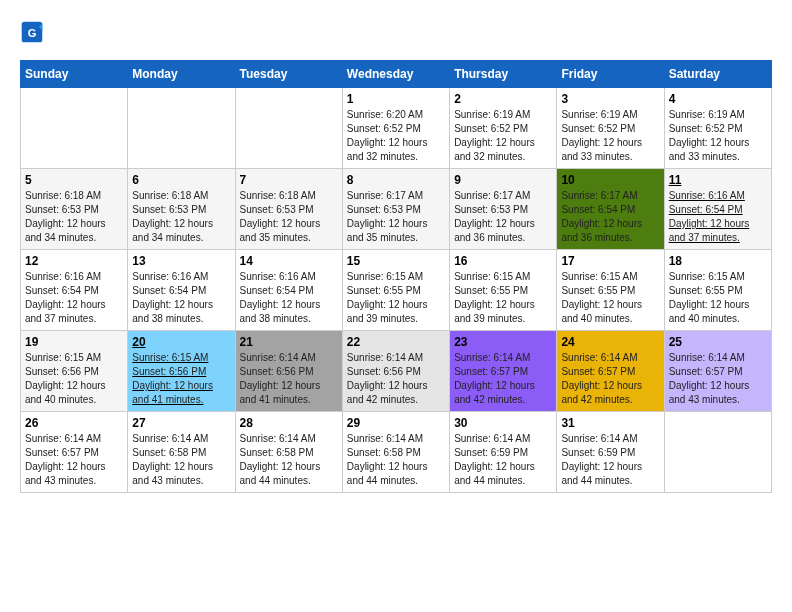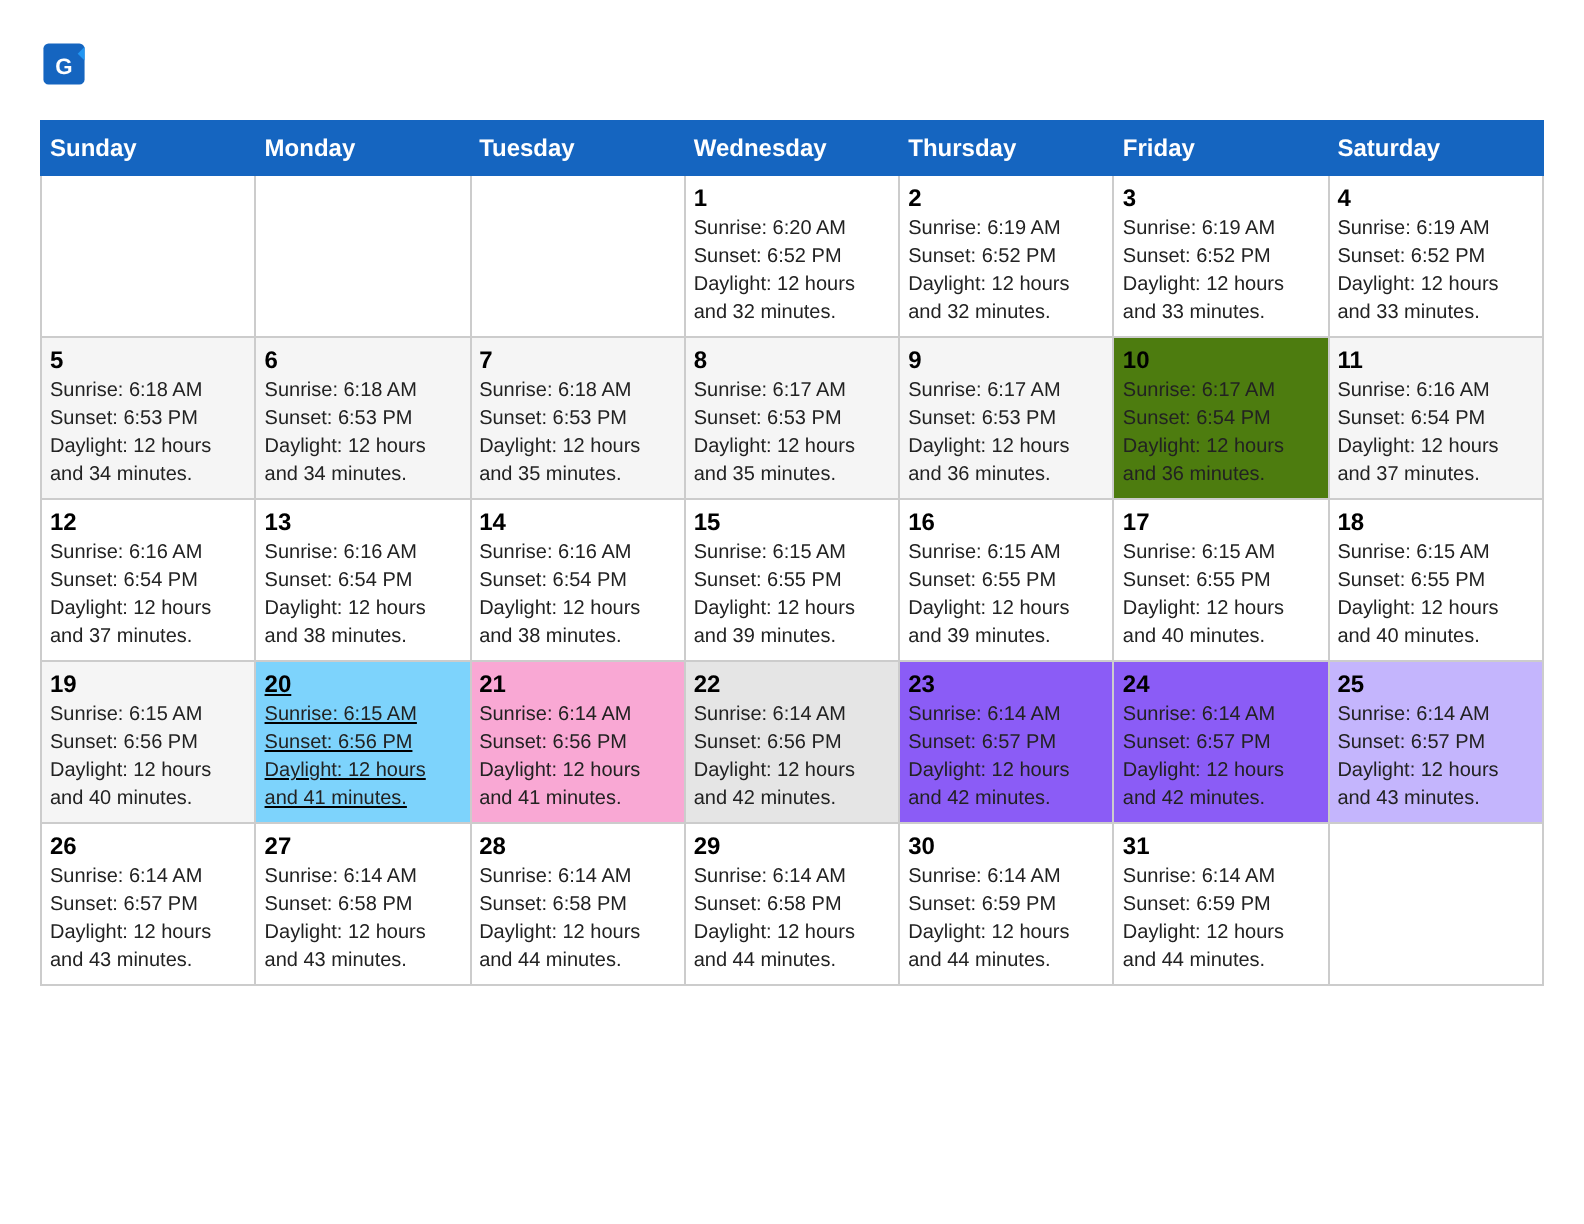--- a/index.html
+++ b/index.html
@@ -172,21 +172,21 @@
           <div class="day-detail" style="white-space: pre-line;">Sunrise: 6:17 AM
 Sunset: 6:53 PM
 Daylight: 12 hours and 36 minutes.</div>
         </td>
         <td style="background: #4d7c0f;">
           <span class="day-number">10</span>
           <div class="day-detail" style="white-space: pre-line;">Sunrise: 6:17 AM
 Sunset: 6:54 PM
 Daylight: 12 hours and 36 minutes.</div>
         </td>
-        <td style="background: rgb(245, 245, 245);">
+        <td style="background: rgb(245, 245, 245); text-decoration: underline;">
           <span class="day-number">11</span>
           <div class="day-detail" style="white-space: pre-line;">Sunrise: 6:16 AM
 Sunset: 6:54 PM
 Daylight: 12 hours and 37 minutes.</div>
         </td>
       </tr>
       <tr>
         <td>
           <span class="day-number">12</span>
           <div class="day-detail" style="white-space: pre-line;">Sunrise: 6:16 AM
@@ -236,39 +236,39 @@
           <div class="day-detail" style="white-space: pre-line;">Sunrise: 6:15 AM
 Sunset: 6:56 PM
 Daylight: 12 hours and 40 minutes.</div>
         </td>
         <td style="background: #7dd3fc; text-decoration: underline;">
           <span class="day-number">20</span>
           <div class="day-detail" style="white-space: pre-line;">Sunrise: 6:15 AM
 Sunset: 6:56 PM
 Daylight: 12 hours and 41 minutes.</div>
         </td>
-        <td style="background: #f9a8d4;">
+        <td style="background: #a3a3a3;">
           <span class="day-number">21</span>
           <div class="day-detail" style="white-space: pre-line;">Sunrise: 6:14 AM
 Sunset: 6:56 PM
 Daylight: 12 hours and 41 minutes.</div>
         </td>
         <td style="background: #e5e5e5; margin-left: 38px;">
           <span class="day-number">22</span>
           <div class="day-detail" style="white-space: pre-line;">Sunrise: 6:14 AM
 Sunset: 6:56 PM
 Daylight: 12 hours and 42 minutes.</div>
         </td>
         <td style="background: #8b5cf6;">
           <span class="day-number">23</span>
           <div class="day-detail" style="white-space: pre-line;">Sunrise: 6:14 AM
 Sunset: 6:57 PM
 Daylight: 12 hours and 42 minutes.</div>
         </td>
-        <td style="background: #8b5cf6; margin-left: 40px;">
+        <td style="background: #eab308; margin-left: 40px;">
           <span class="day-number">24</span>
           <div class="day-detail" style="white-space: pre-line;">Sunrise: 6:14 AM
 Sunset: 6:57 PM
 Daylight: 12 hours and 42 minutes.</div>
         </td>
         <td style="background: #c4b5fd;">
           <span class="day-number">25</span>
           <div class="day-detail" style="white-space: pre-line;">Sunrise: 6:14 AM
 Sunset: 6:57 PM
 Daylight: 12 hours and 43 minutes.</div>

